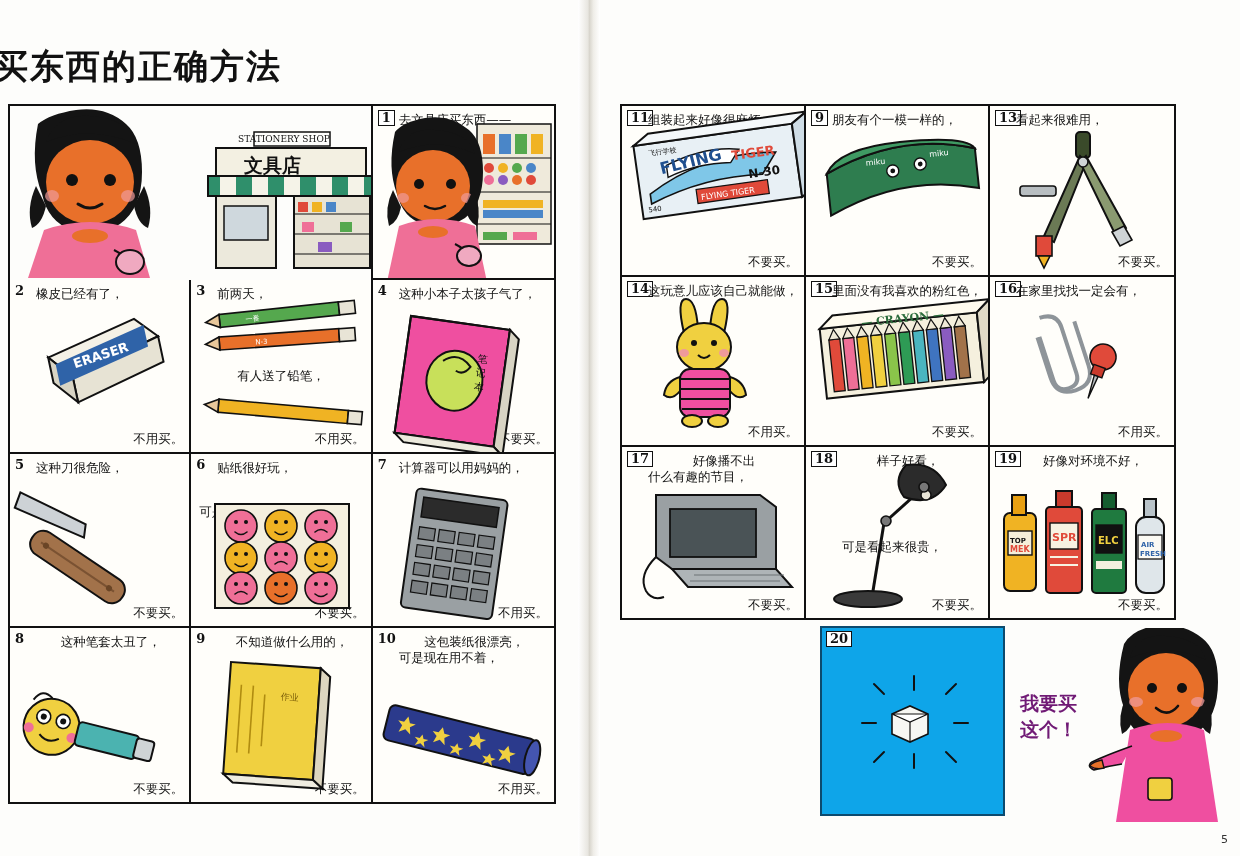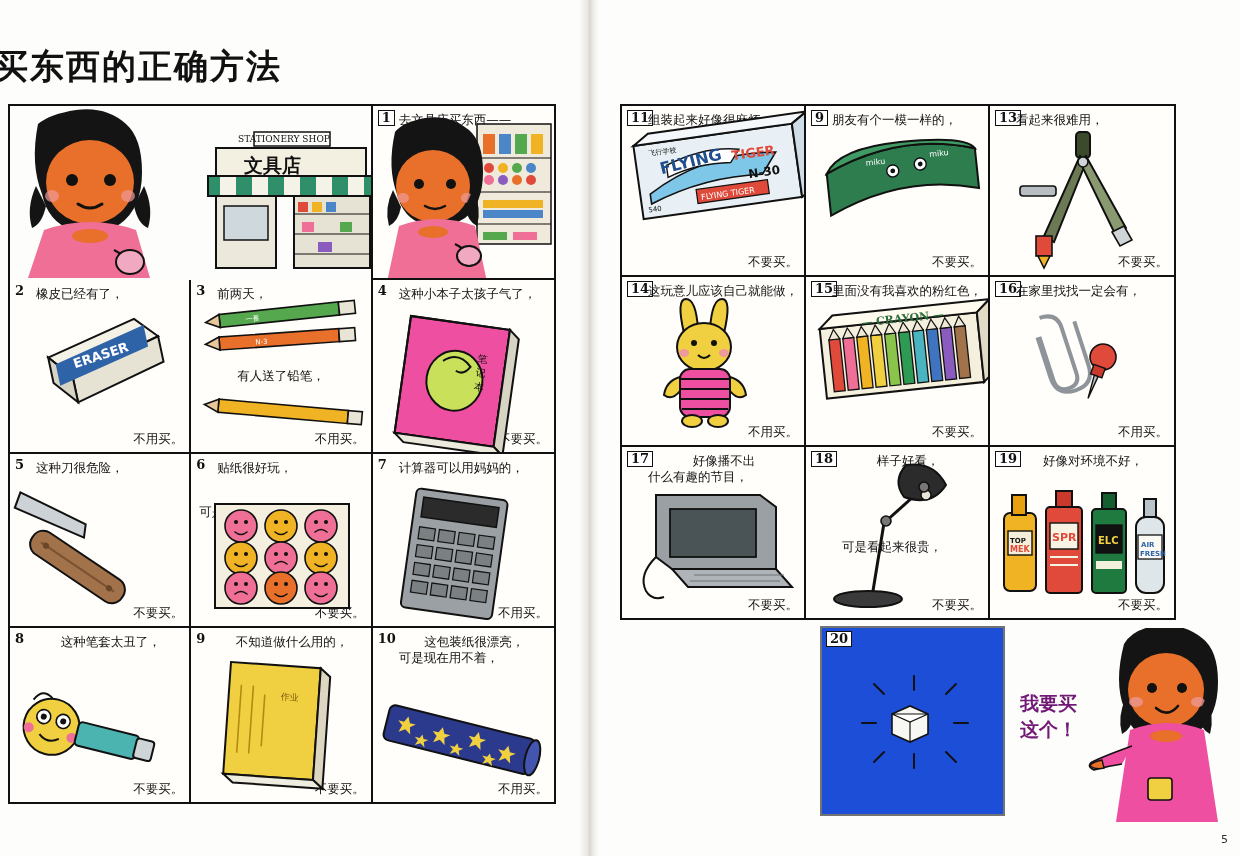--- a/index.html
+++ b/index.html
@@ -157,22 +157,22 @@
   .page-num {
     position: absolute;
     right: 12px;
     bottom: 10px;
     font-size: 11px;
     color: #333;
     font-family: "DejaVu Sans", sans-serif;
   }
   .yellow-panel {
     position: absolute;
-    border: 2px solid #737373;
-    background: #1d4ed8;
+    border: 2px solid #0c4a6e;
+    background: #0ea5e9;
     box-sizing: border-box;
   }
   svg { display: block; }
 </style>
 </head>
 <body>
 
 <div class="page">
 
   <div class="gutter"></div>

